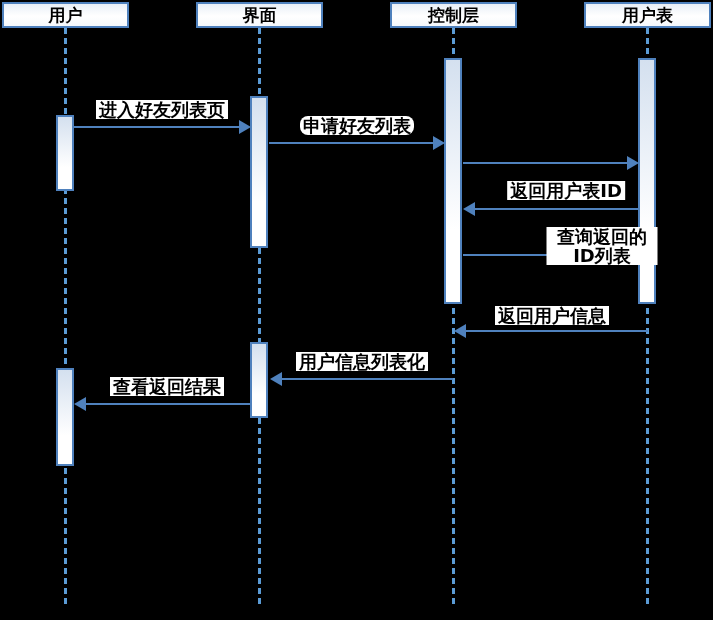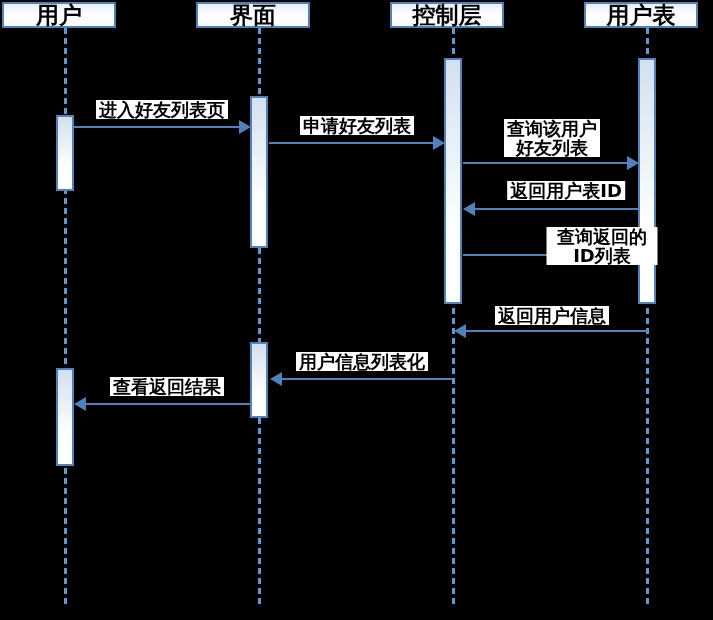--- a/index.html
+++ b/index.html
@@ -12,27 +12,27 @@
     position: relative;
     width: 713px;
     height: 620px;
     background: #000000;
     overflow: hidden;
   }
   
   .actor-box {
     position: absolute;
     top: 2px;
-    width: 114px;
+    width: 127px;
     height: 26px;
     box-sizing: border-box;
     border: 2px solid #4f81bd;
     background: linear-gradient(to bottom, #e9eff7 0%, #ffffff 55%, #f6f9fc 100%);
     color: #000000;
-    font-size: 23px;
+    font-size: 17px;
     font-weight: bold;
     line-height: 22px;
     text-align: center;
     z-index: 3;
   }
   
   .lifeline {
     position: absolute;
     top: 28px;
     width: 3px;
@@ -103,26 +103,24 @@
   <div class="activation" style="left:250px; top:96px;  height:152px;"></div>
   <div class="activation" style="left:444px; top:58px;  height:246px;"></div>
   <div class="activation" style="left:638px; top:58px;  height:246px;"></div>
   <div class="activation" style="left:250px; top:342px; height:76px;"></div>
   <div class="activation" style="left:56px;  top:368px; height:98px;"></div>
 
   <div class="msg-label" style="left:162px; top:100px;">进入好友列表页</div>
   <div class="msg-line" style="left:74px; top:126px; width:171px;"></div>
   <div class="msg-head right" style="left:239px; top:120px;"></div>
 
-  <div class="msg-label" style="left:357px; top:116px;">申请好友列表</div>
+  <div class="msg-label" style="left:357px; top:116px;border-radius:8px;">申请好友列表</div>
   <div class="msg-line" style="left:269px; top:142px; width:170px;"></div>
   <div class="msg-head right" style="left:433px; top:136px;"></div>
 
-  <div class="msg-label" style="left:552px; top:119px;">查询该用户
-好友列表</div>
   <div class="msg-line" style="left:463px; top:162px; width:170px;"></div>
   <div class="msg-head right" style="left:627px; top:156px;"></div>
 
   <div class="msg-label" style="left:566px; top:181px;">返回用户表ID</div>
   <div class="msg-line" style="left:469px; top:208px; width:170px;"></div>
   <div class="msg-head left" style="left:463px; top:202px;"></div>
 
   <div class="msg-label" style="left:563px; top:227px;margin-left:39px;">查询返回的ID列表</div>
   <div class="msg-line" style="left:463px; top:254px; width:170px;"></div>
   <div class="msg-head right" style="left:627px; top:248px;"></div>

